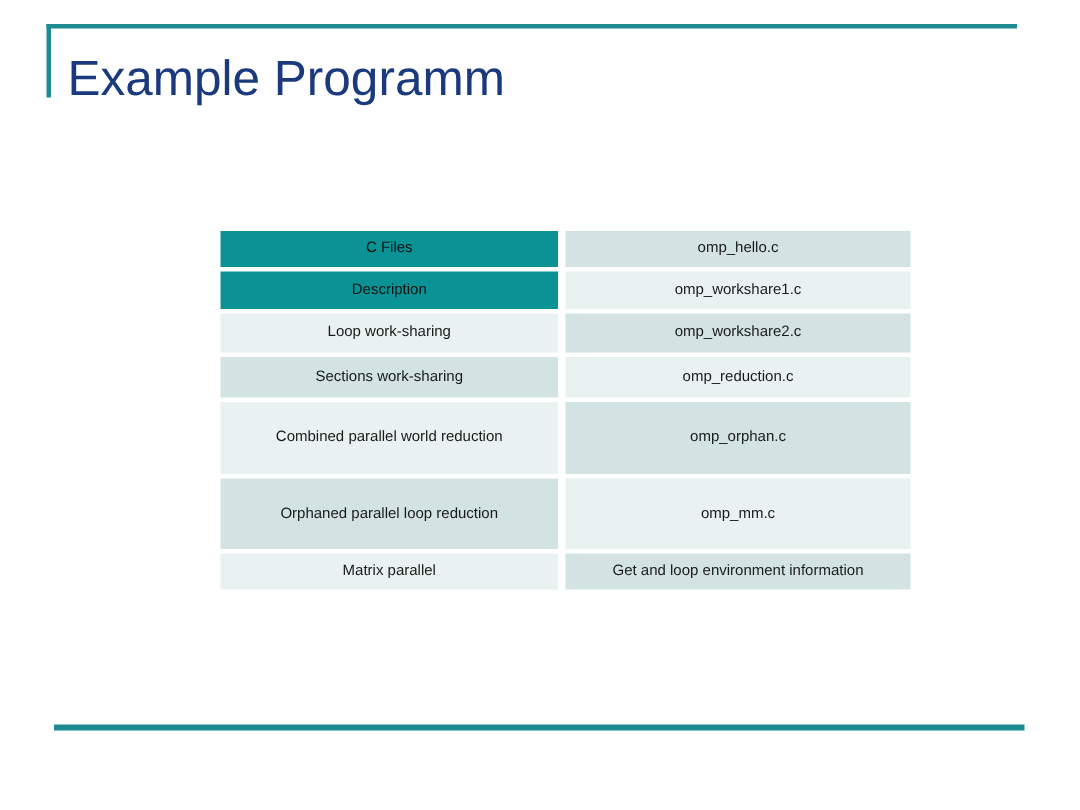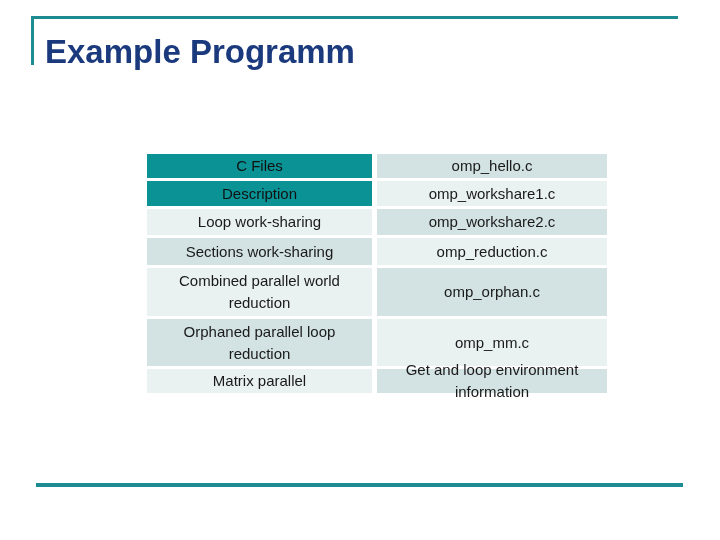--- a/index.html
+++ b/index.html
@@ -25,21 +25,21 @@
     border-top: 3px solid var(--accent-teal, #1C8C92);
     border-left: 3px solid var(--accent-teal, #1C8C92);
     box-sizing: border-box;
   }
   .page-title {
     position: absolute;
     left: 45px;
     top: 35px;
     margin: 0;
     font-size: 33px;
-    font-weight: 700;
+    font-weight: 400;
     line-height: 1.05;
     color: var(--title, #1B3A7E);
     letter-spacing: 0px;
   }
   
   .files-table {
     position: absolute;
     left: 147px;
     top: 154px;
     width: 460px;
@@ -47,21 +47,21 @@
     grid-template-columns: 225px 230px;
     grid-template-rows: 24px 25px 26px 27px 48px 47px 24px 47px;
     column-gap: 5px;
     row-gap: 3px;
   }
   .cell {
     display: flex;
     align-items: center;
     justify-content: center;
     text-align: center;
-    font-size: 15px;
+    font-size: 10px;
     line-height: 22px;
     color: var(--cell-text, #1A1A1A);
     padding: 0 18px;
     box-sizing: border-box;
   }
   .cell.header {
     background: var(--header-bg, #0A9295);
     color: #111111;
   }
   .cell.dark  { background: var(--row-dark, #D3E2E3); }

